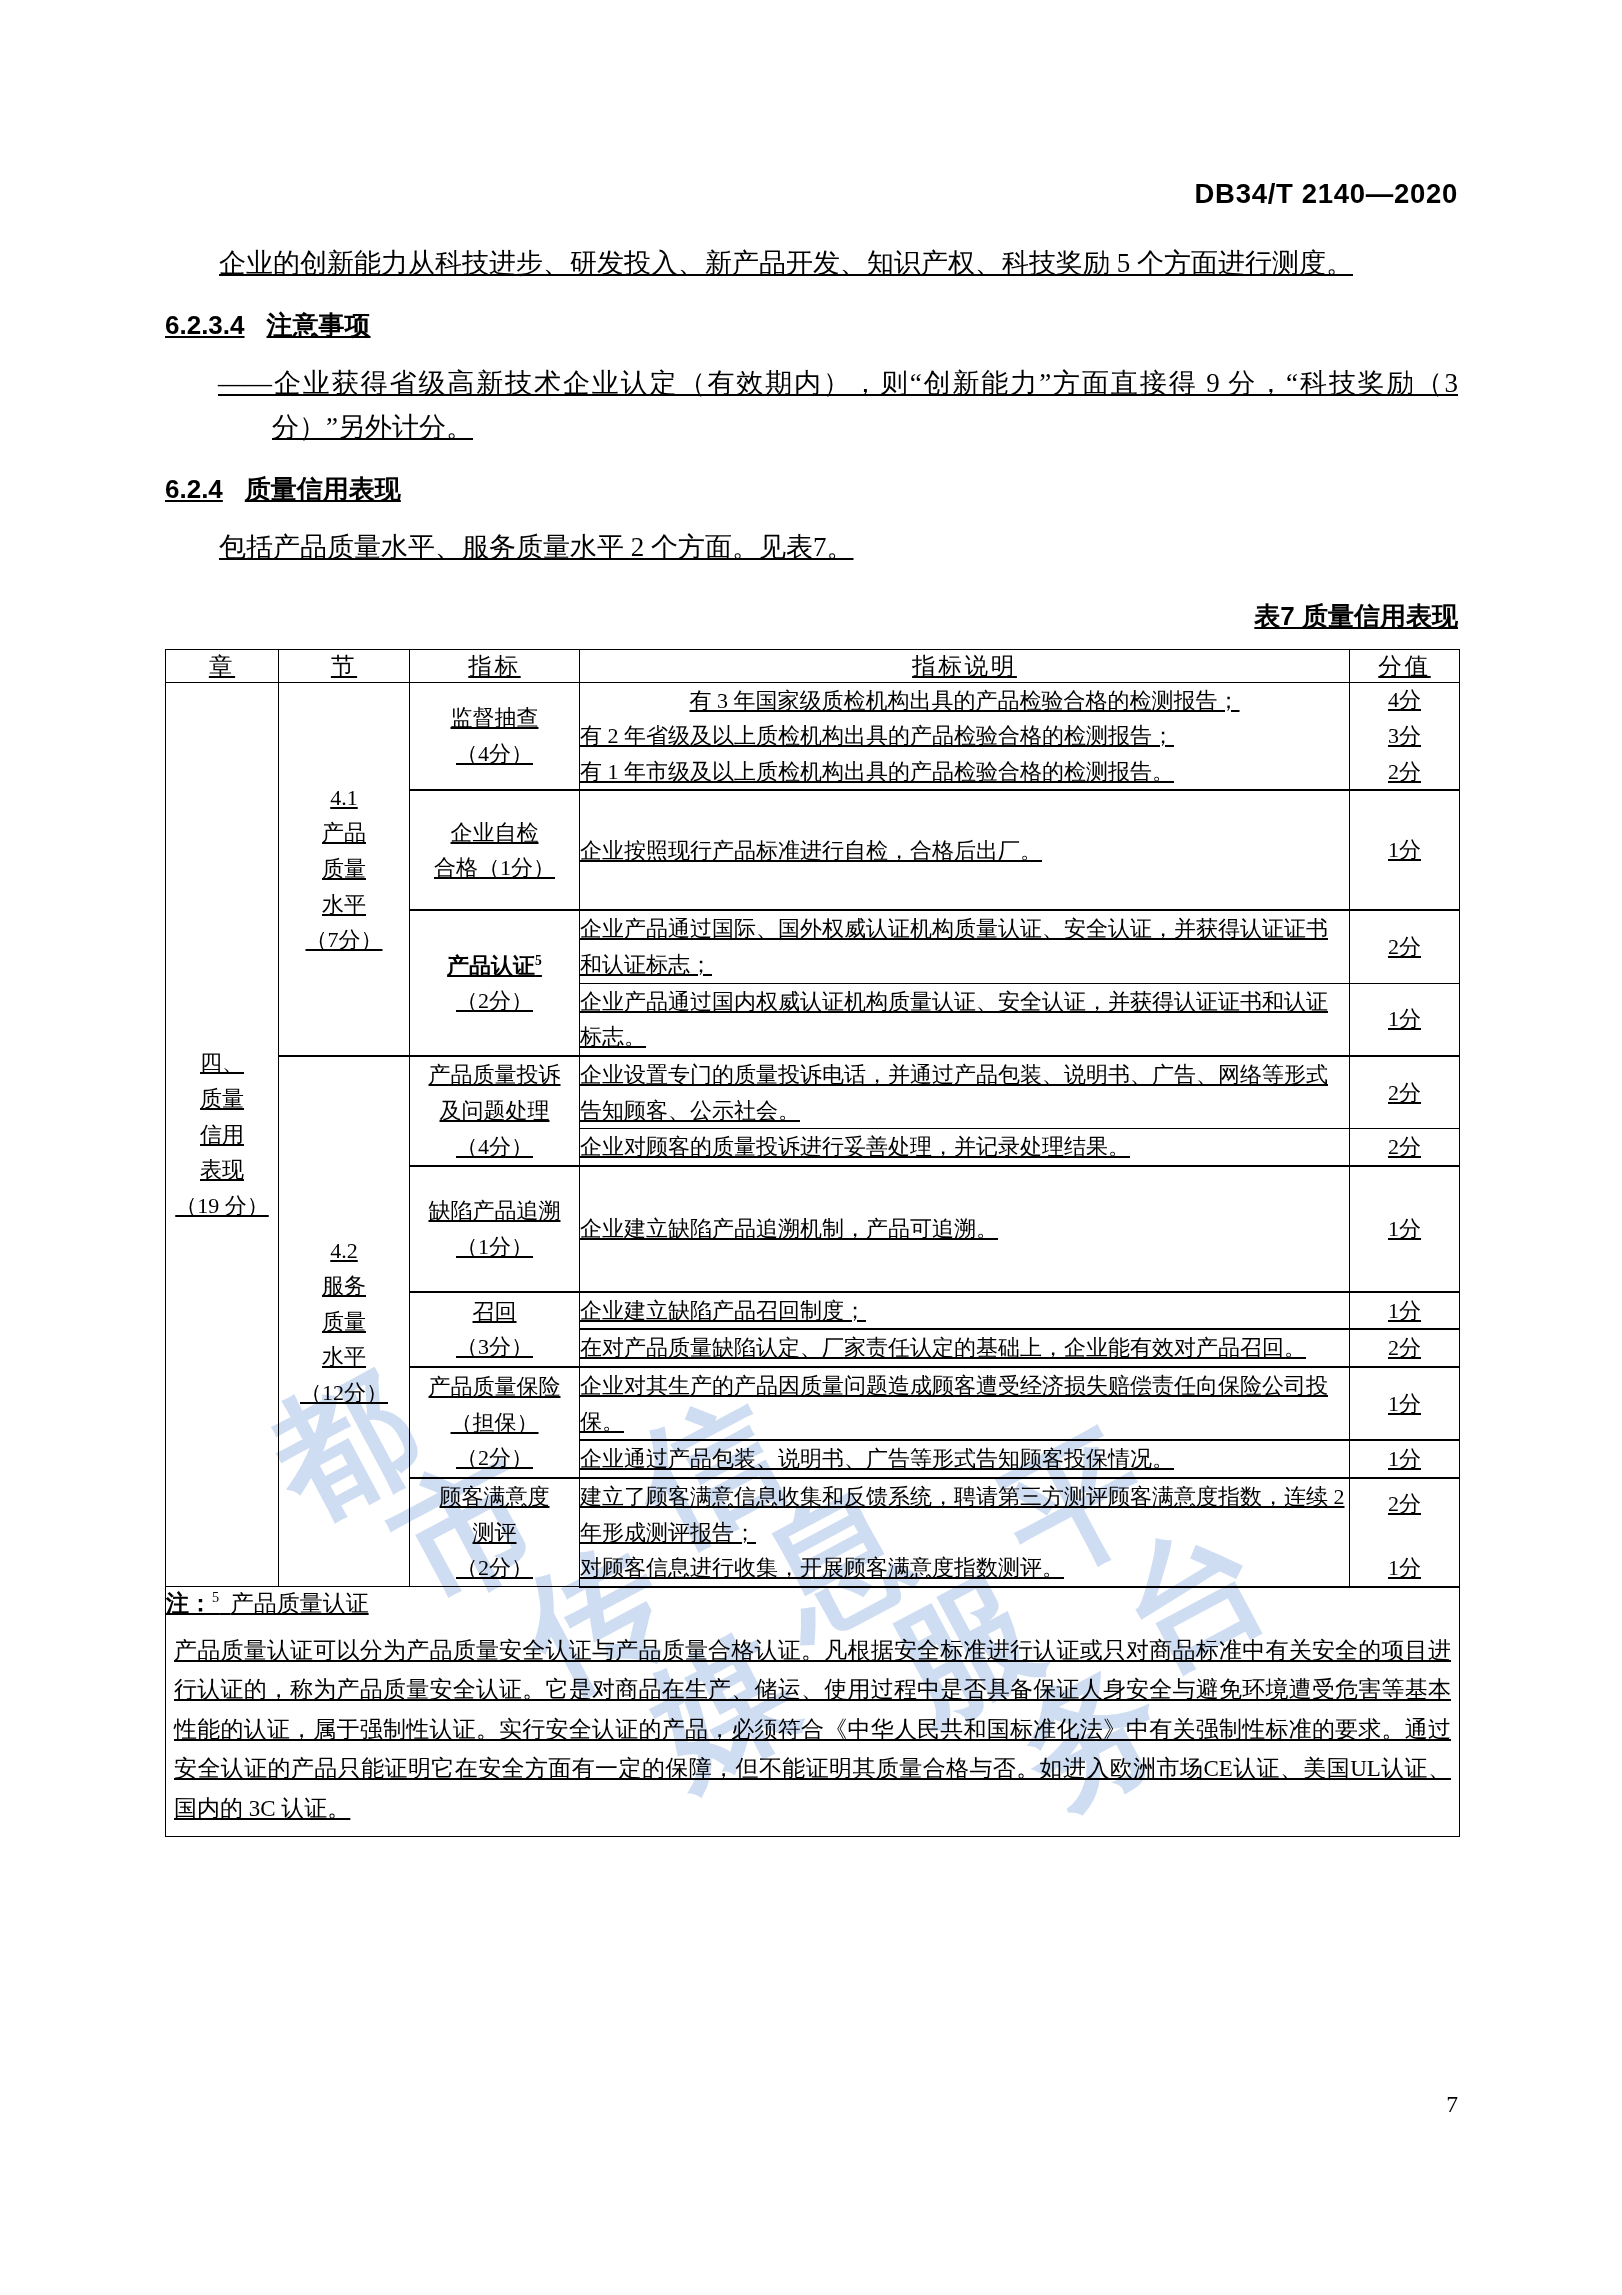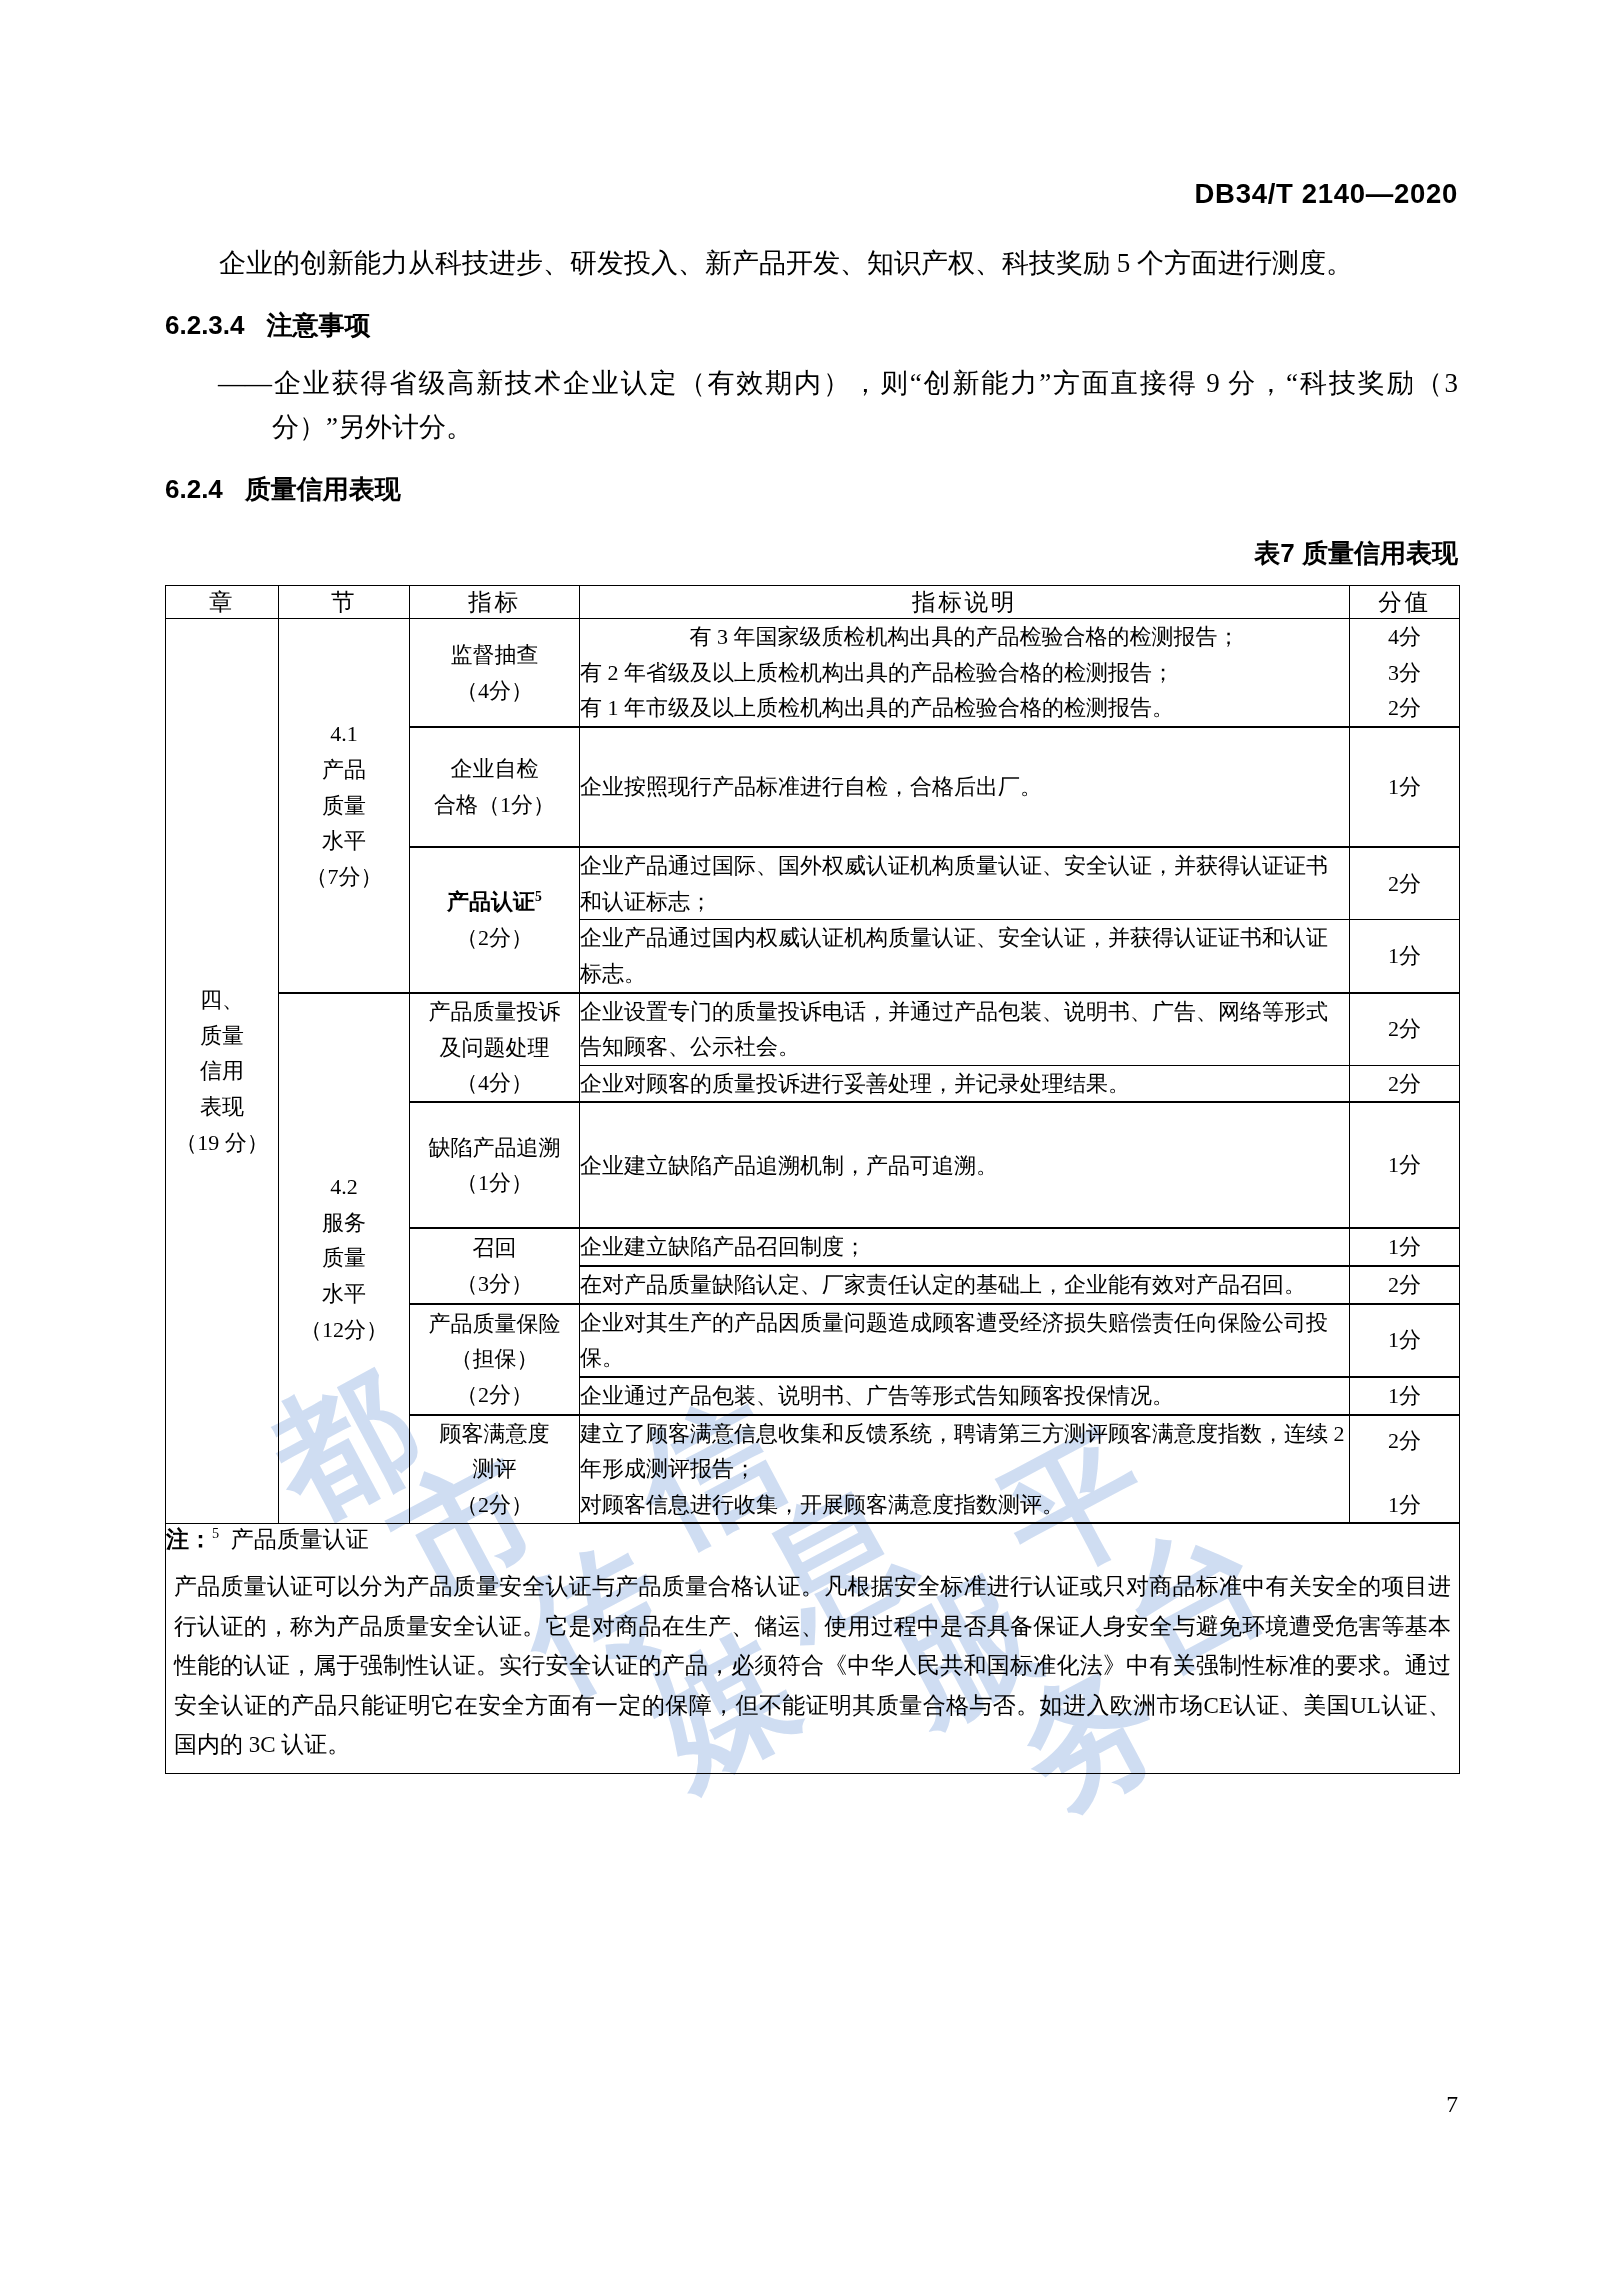--- a/index.html
+++ b/index.html
@@ -50,20 +50,21 @@
     letter-spacing: 0.7px;
     z-index: 3;
   }
 
   .content {
     position: absolute;
     left: 165px;
     top: 242px;
     width: 1293px;
     z-index: 3;
+    text-decoration: underline;
   }
 
   .para {
     font-size: 27px;
     line-height: 1.62;
     text-indent: 54px;
     margin: 0 0 17px 0;
     text-align: justify;
   }
 
@@ -192,20 +193,21 @@
     <div class="heading">
       <span class="num">6.2.3.4</span><span>注意事项</span>
     </div>
 
     <p class="dash-item">——企业获得省级高新技术企业认定（有效期内），则“创新能力”方面直接得 9 分，“科技奖励（3分）”另外计分。</p>
 
     <div class="heading">
       <span class="num">6.2.4</span><span>质量信用表现</span>
     </div>
 
+    <p class="para">包括产品质量水平、服务质量水平 2 个方面。见表7。</p>
 
     <div class="table-caption">表7   质量信用表现</div>
 
     <table class="main">
       <colgroup>
         <col style="width:113px">
         <col style="width:131px">
         <col style="width:170px">
         <col style="width:770px">
         <col style="width:110px">

